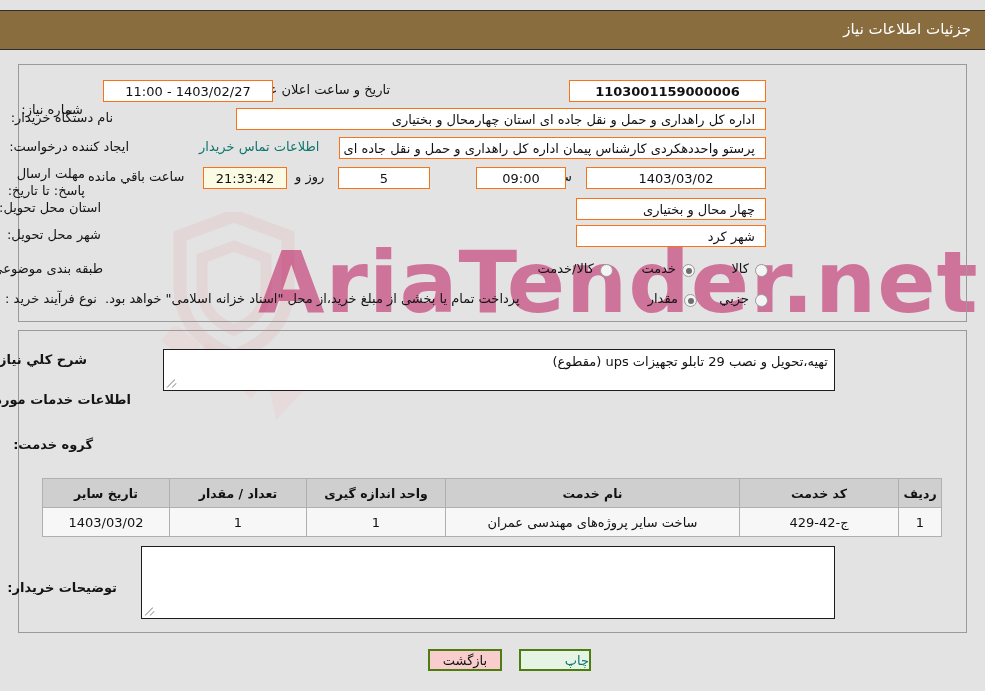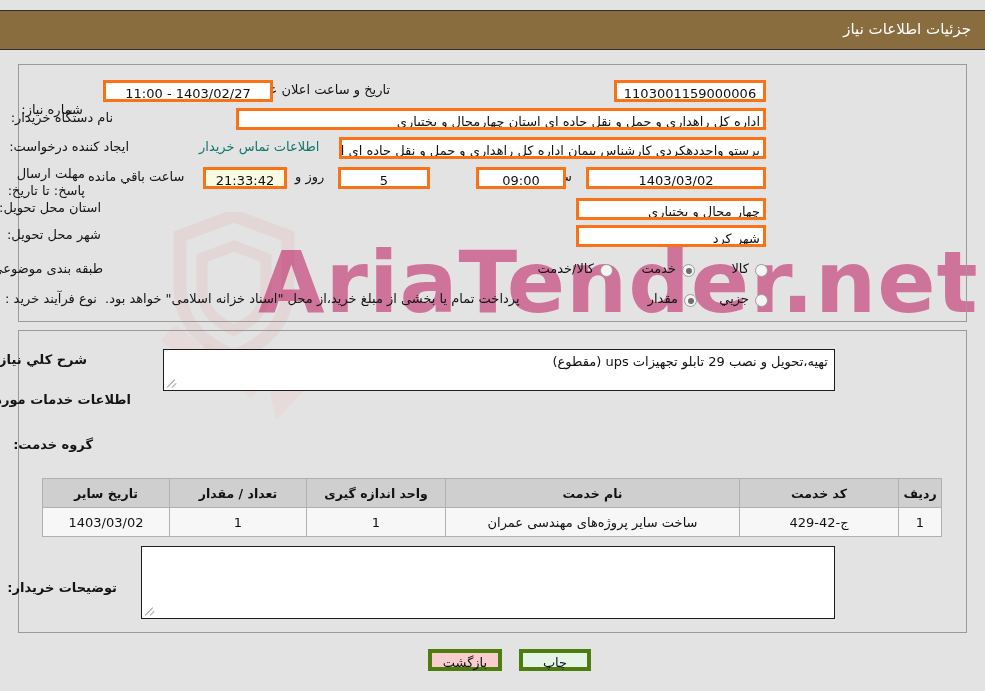--- a/index.html
+++ b/index.html
@@ -92,26 +92,26 @@
     color: #141414;
     white-space: nowrap;
     z-index: 9;
   }
   .lbl.bold { font-weight: bold; }
   .lbl.link { color: #0f766e; cursor: pointer; }
 
   
   .fld {
     position: absolute;
-    border: 3px solid #f97316;
+    border: 1px solid #f97316;
     background: #ffffff;
     box-sizing: border-box;
     font-size: 13px;
     color: #111;
-    padding: 2px 3px;
+    padding: 2px 10px;
     line-height: 18px;
     white-space: nowrap;
     overflow: hidden;
     z-index: 9;
     font-family: "DejaVu Sans", "Liberation Sans", sans-serif;
   }
   .fld.center { text-align: center; }
   .fld.rtlfill { text-align: right; }
   .fld.cream  { background: #fbfbe4; }
 
@@ -192,30 +192,30 @@
     border: 1px solid #b0b0b0;
     height: 24px;
     padding: 2px 4px;
     text-align: center;
     color: #111;
   }
 
   
   .btn {
     position: absolute;
-    border: 4px solid #4d7c0f;
+    border: 2px solid #4d7c0f;
     box-sizing: border-box;
     font-size: 13px;
     text-align: center;
     cursor: pointer;
     z-index: 9;
     line-height: 20px;
     font-family: "DejaVu Sans", "Liberation Sans", sans-serif;
   }
-  #btn-print  { left: 519px; top: 649px; width: 72px; height: 22px; background: #e6f4e6; color: #0f172a; }
+  #btn-print  { left: 519px; top: 649px; width: 72px; height: 22px; background: #e6f4e6; color: #0f766e; text-align: right; }
   #btn-back   { left: 428px; top: 649px; width: 74px; height: 22px; background: #f9cdcd; color: #111; }
 </style>
 </head>
 <body>
 
 <div id="page">
 
   <div class="watermark">
     <svg class="wm-shield" viewBox="0 0 124 148">
       <path d="M62 4 L116 24 L116 74 C116 112 92 132 62 144 C32 132 8 112 8 74 L8 24 Z" fill="none" stroke="#e3b9b9" stroke-width="13"></path>
@@ -233,21 +233,21 @@
   </div>
 
   <div class="header-bar">
     <div class="header-title">جزئیات اطلاعات نیاز</div>
   </div>
 
   <div class="panel" id="panel-top"></div>
   <div class="panel" id="panel-bottom"></div>
 
   <div class="lbl" style="right:902px; top:82px;margin-top:20px;">شماره نیاز:</div>
-  <div class="fld center" style="right:219px; top:80px; width:152px; height:22px; left:auto;">1103001159000006</div>
+  <div class="fld center" style="right:219px; top:80px; width:197px; height:22px; left:auto;font-weight:bold;">1103001159000006</div>
   <div class="lbl" style="right:595px; top:82px;">تاریخ و ساعت اعلان عمومي:</div>
   <div class="fld center" style="left:103px; top:80px; width:170px; height:22px;">1403/02/27 - 11:00</div>
 
   <div class="lbl" style="right:872px; top:110px;">نام دستگاه خریدار:</div>
   <div class="fld rtlfill" style="right:219px; top:108px; width:530px; height:22px;">اداره کل راهداری و حمل و نقل جاده ای استان چهارمحال و بختیاری</div>
 
   <div class="lbl" style="right:856px; top:139px;">ایجاد کننده درخواست:</div>
   <div class="fld rtlfill" style="right:219px; top:137px; width:427px; height:22px;">پرستو واحددهکردی کارشناس پیمان اداره کل راهداری و حمل و نقل جاده ای اس</div>
   <div class="lbl link" style="left:199px; top:139px;">اطلاعات تماس خریدار</div>
 

